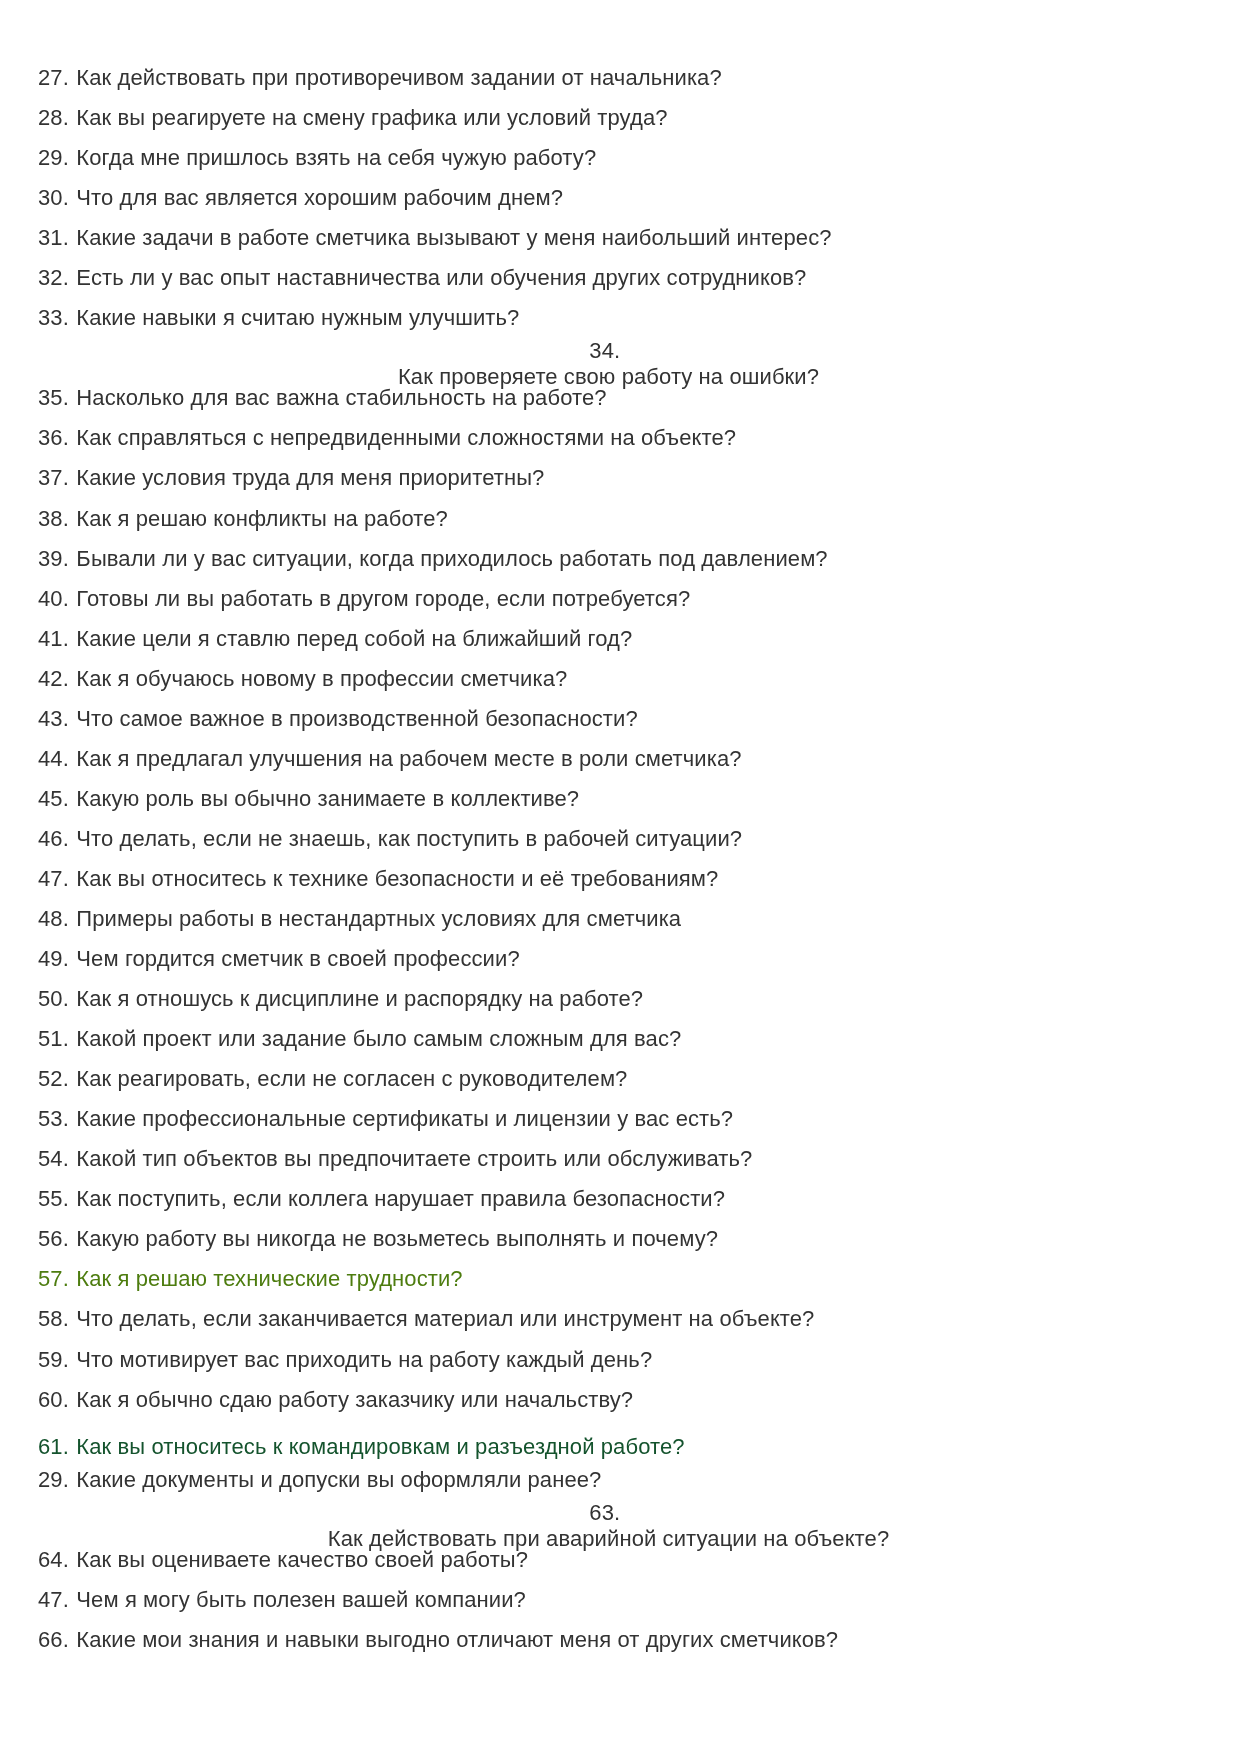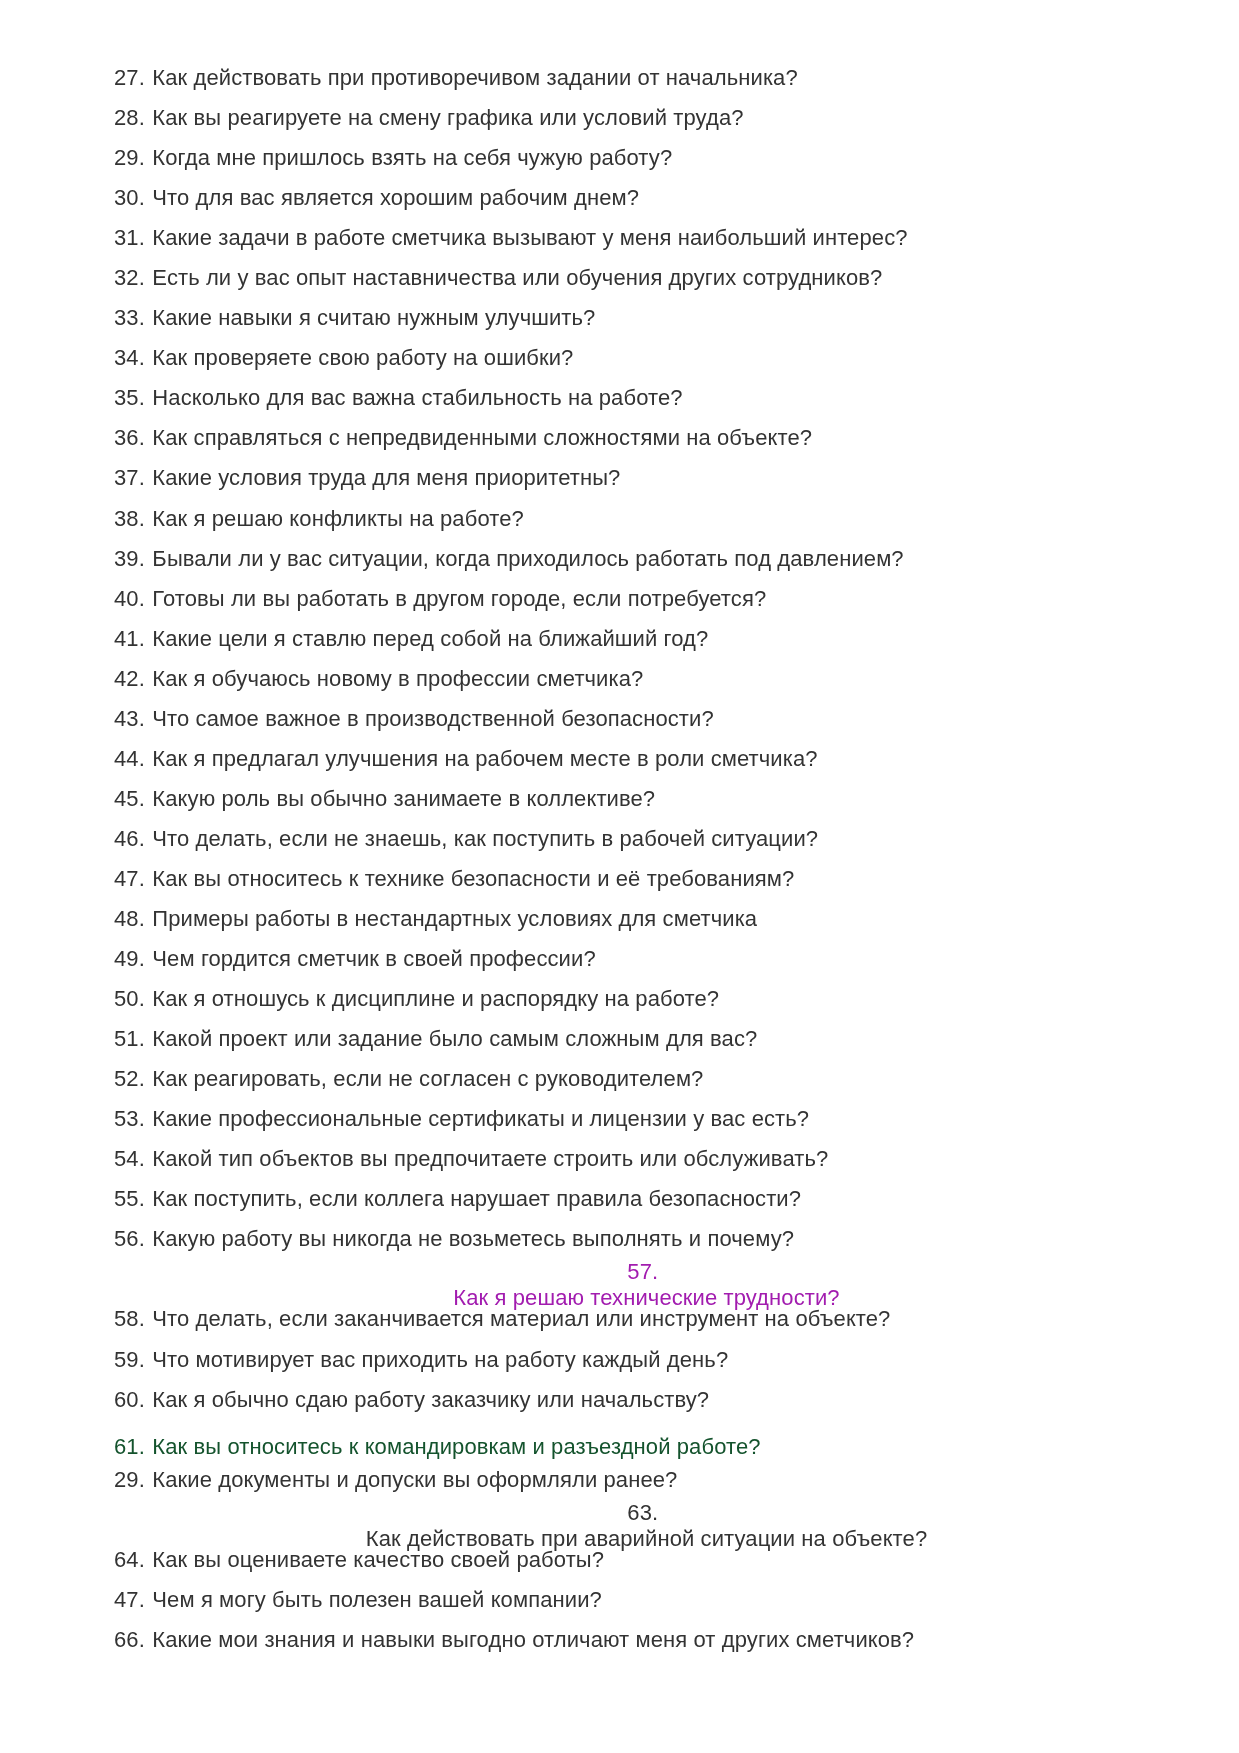--- a/index.html
+++ b/index.html
@@ -12,21 +12,21 @@
     height: 1753px;
     overflow: hidden;
     font-family: "Liberation Sans", "DejaVu Sans", sans-serif;
   }
   .page {
     width: 1239px;
     height: 1753px;
     background: #ffffff;
     box-sizing: border-box;
     padding-top: 58px;
-    padding-left: 114px;
+    padding-left: 38px;
     padding-right: 60px;
   }
   ol.question-list {
     list-style: none;
     margin: 0;
     padding: 0;
   }
   li.question-item {
     height: 40.05px;
     display: flex;
@@ -75,21 +75,21 @@
   <li class="question-item" style="color: rgb(51, 51, 51);">
     <span class="q-num">32.</span>
     <span class="q-text">Есть ли у вас опыт наставничества или обучения других сотрудников?</span>
   </li>
 
   <li class="question-item" style="color: rgb(51, 51, 51);">
     <span class="q-num">33.</span>
     <span class="q-text">Какие навыки я считаю нужным улучшить?</span>
   </li>
 
-  <li class="question-item" style="color: rgb(51, 51, 51);">
+  <li class="question-item" style="color: rgb(51, 51, 51); flex-direction: column;">
     <span class="q-num">34.</span>
     <span class="q-text">Как проверяете свою работу на ошибки?</span>
   </li>
 
   <li class="question-item" style="color: rgb(51, 51, 51);">
     <span class="q-num">35.</span>
     <span class="q-text">Насколько для вас важна стабильность на работе?</span>
   </li>
 
   <li class="question-item" style="color: rgb(51, 51, 51);">
@@ -190,21 +190,21 @@
   <li class="question-item" style="color: rgb(51, 51, 51);">
     <span class="q-num">55.</span>
     <span class="q-text">Как поступить, если коллега нарушает правила безопасности?</span>
   </li>
 
   <li class="question-item" style="color: rgb(51, 51, 51);">
     <span class="q-num">56.</span>
     <span class="q-text">Какую работу вы никогда не возьметесь выполнять и почему?</span>
   </li>
 
-  <li class="question-item" style="color: #a21caf; flex-direction: column;">
+  <li class="question-item" style="color: #4d7c0f;">
     <span class="q-num">57.</span>
     <span class="q-text">Как я решаю технические трудности?</span>
   </li>
 
   <li class="question-item" style="color: rgb(51, 51, 51);">
     <span class="q-num">58.</span>
     <span class="q-text">Что делать, если заканчивается материал или инструмент на объекте?</span>
   </li>
 
   <li class="question-item" style="color: rgb(51, 51, 51);">

